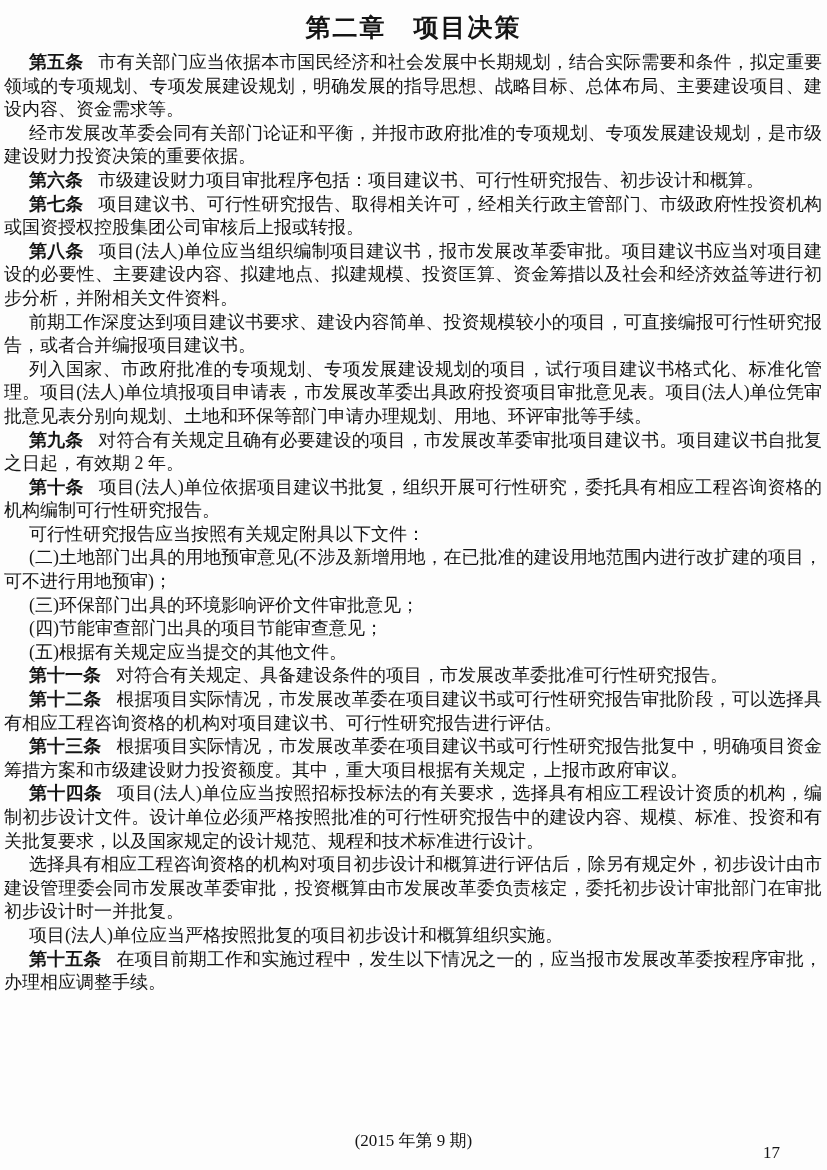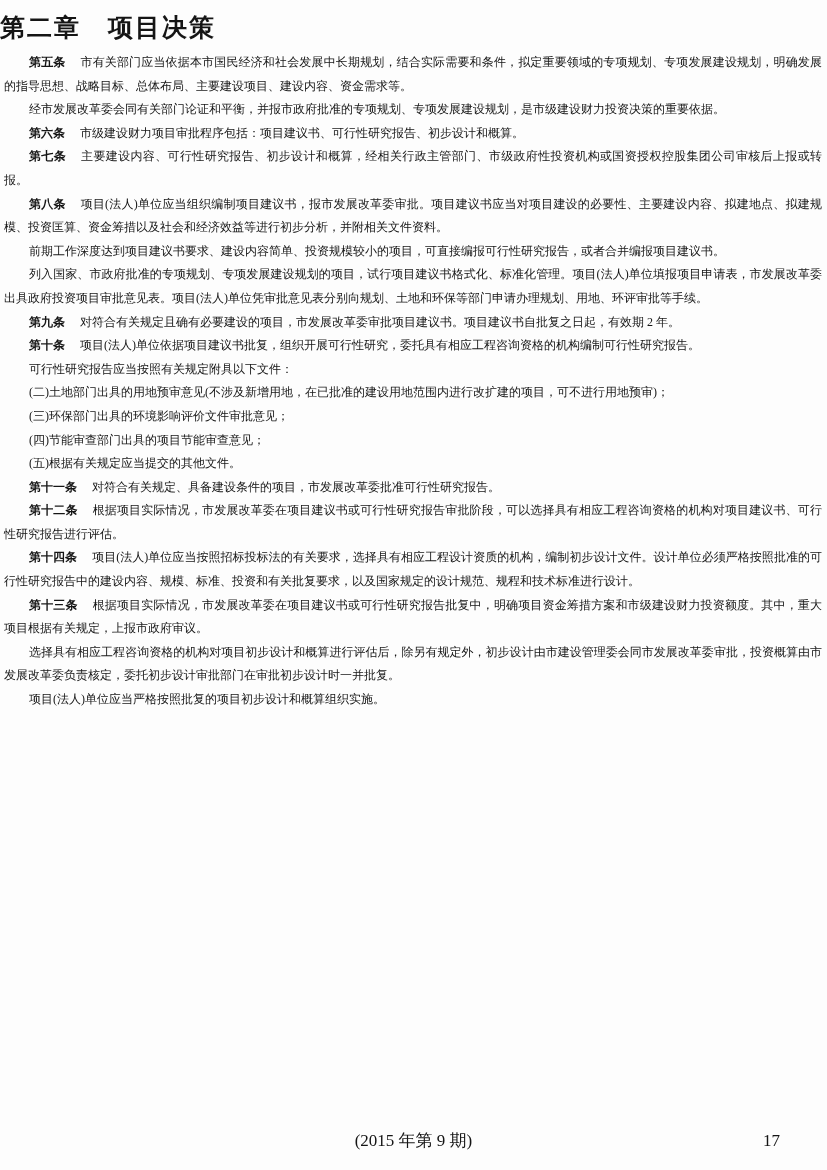--- a/index.html
+++ b/index.html
@@ -16,29 +16,30 @@
     color: #151515;
     font-family: "Liberation Serif", "DejaVu Serif", serif;
     overflow: hidden;
   }
   .doc-title {
     margin: 0;
     padding-top: 12px;
     font-size: 25px;
     line-height: 30px;
     font-weight: 700;
+    text-align: center;
     letter-spacing: 2px;
     font-family: "Liberation Sans", "DejaVu Sans", sans-serif;
   }
   .content {
     margin-top: 9px;
     padding: 0 5px 0 4px;
     height: 1078px;
     overflow: hidden;
-    font-size: 12px;
+    font-size: 18px;
     line-height: 23.6px;
     text-align: justify;
   }
   .content p {
     margin: 0;
     padding: 0;
     text-indent: 25px;
   }
   .article-label {
     font-weight: 700;
@@ -50,51 +51,52 @@
     right: 0;
     top: 1128px;
     height: 26px;
     text-align: center;
     font-size: 17px;
     line-height: 26px;
   }
   .page-number {
     position: absolute;
     right: 47px;
-    top: 0;
+    top: 12px;
     font-size: 17px;
     line-height: 26px;
   }
 </style>
 </head>
 <body>
 
 <div class="page">
   <h1 class="doc-title">第二章　项目决策</h1>
 
   <div class="content">
       <p><span class="article-label">第五条</span><span>市有关部门应当依据本市国民经济和社会发展中长期规划，结合实际需要和条件，拟定重要领域的专项规划、专项发展建设规划，明确发展的指导思想、战略目标、总体布局、主要建设项目、建设内容、资金需求等。</span></p>
       <p><span>经市发展改革委会同有关部门论证和平衡，并报市政府批准的专项规划、专项发展建设规划，是市级建设财力投资决策的重要依据。</span></p>
       <p><span class="article-label">第六条</span><span>市级建设财力项目审批程序包括：项目建议书、可行性研究报告、初步设计和概算。</span></p>
-      <p><span class="article-label">第七条</span><span>主要建设内容、可行性研究报告、初步设计和概算，经相关行政主管部门、市级政府性投资机构或国资授权控股集团公司审核后上报或转报。</span></p>
+      <p><span class="article-label">第七条</span><span>项目建议书、可行性研究报告、取得相关许可，经相关行政主管部门、市级政府性投资机构或国资授权控股集团公司审核后上报或转报。</span></p>
       <p><span class="article-label">第八条</span><span>项目(法人)单位应当组织编制项目建议书，报市发展改革委审批。项目建议书应当对项目建设的必要性、主要建设内容、拟建地点、拟建规模、投资匡算、资金筹措以及社会和经济效益等进行初步分析，并附相关文件资料。</span></p>
       <p><span>前期工作深度达到项目建议书要求、建设内容简单、投资规模较小的项目，可直接编报可行性研究报告，或者合并编报项目建议书。</span></p>
       <p><span>列入国家、市政府批准的专项规划、专项发展建设规划的项目，试行项目建议书格式化、标准化管理。项目(法人)单位填报项目申请表，市发展改革委出具政府投资项目审批意见表。项目(法人)单位凭审批意见表分别向规划、土地和环保等部门申请办理规划、用地、环评审批等手续。</span></p>
       <p><span class="article-label">第九条</span><span>对符合有关规定且确有必要建设的项目，市发展改革委审批项目建议书。项目建议书自批复之日起，有效期 2 年。</span></p>
       <p><span class="article-label">第十条</span><span>项目(法人)单位依据项目建议书批复，组织开展可行性研究，委托具有相应工程咨询资格的机构编制可行性研究报告。</span></p>
       <p><span>可行性研究报告应当按照有关规定附具以下文件：</span></p>
       <p><span>(二)土地部门出具的用地预审意见(不涉及新增用地，在已批准的建设用地范围内进行改扩建的项目，可不进行用地预审)；</span></p>
       <p><span>(三)环保部门出具的环境影响评价文件审批意见；</span></p>
       <p><span>(四)节能审查部门出具的项目节能审查意见；</span></p>
       <p><span>(五)根据有关规定应当提交的其他文件。</span></p>
       <p><span class="article-label">第十一条</span><span>对符合有关规定、具备建设条件的项目，市发展改革委批准可行性研究报告。</span></p>
       <p><span class="article-label">第十二条</span><span>根据项目实际情况，市发展改革委在项目建议书或可行性研究报告审批阶段，可以选择具有相应工程咨询资格的机构对项目建议书、可行性研究报告进行评估。</span></p>
+      <p><span class="article-label">第十三条</span><span>根据项目实际情况，市发展改革委在项目建议书或可行性研究报告批复中，明确项目资金筹措方案和市级建设财力投资额度。其中，重大项目根据有关规定，上报市政府审议。</span></p>
       <p><span class="article-label">第十四条</span><span>项目(法人)单位应当按照招标投标法的有关要求，选择具有相应工程设计资质的机构，编制初步设计文件。设计单位必须严格按照批准的可行性研究报告中的建设内容、规模、标准、投资和有关批复要求，以及国家规定的设计规范、规程和技术标准进行设计。</span></p>
-      <p><span class="article-label">第十三条</span><span>根据项目实际情况，市发展改革委在项目建议书或可行性研究报告批复中，明确项目资金筹措方案和市级建设财力投资额度。其中，重大项目根据有关规定，上报市政府审议。</span></p>
       <p><span>选择具有相应工程咨询资格的机构对项目初步设计和概算进行评估后，除另有规定外，初步设计由市建设管理委会同市发展改革委审批，投资概算由市发展改革委负责核定，委托初步设计审批部门在审批初步设计时一并批复。</span></p>
       <p><span>项目(法人)单位应当严格按照批复的项目初步设计和概算组织实施。</span></p>
+      <p><span class="article-label">第十五条</span><span>在项目前期工作和实施过程中，发生以下情况之一的，应当报市发展改革委按程序审批，办理相应调整手续。</span></p>
     </div>
 
   <div class="footer">
     <span>(2015 年第 9 期)</span>
     <span class="page-number">17</span>
   </div>
 </div>
 
 </body></html>

